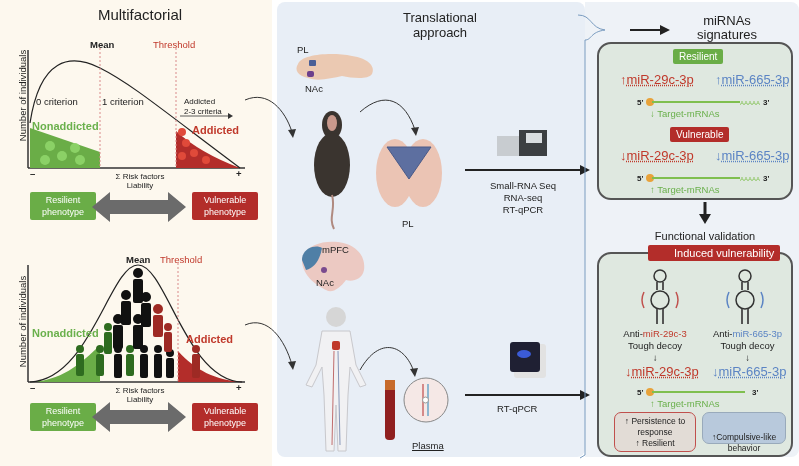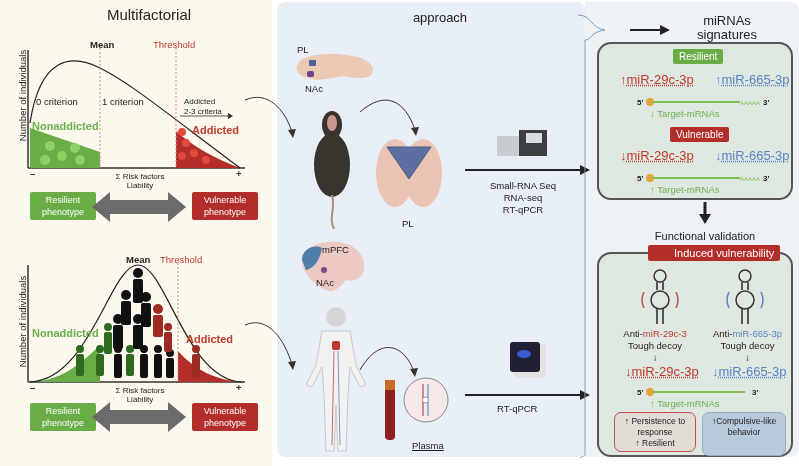--- a/index.html
+++ b/index.html
@@ -28,21 +28,21 @@
   .mir u { text-decoration: underline dotted; }
   .out-box { font-size: 8.5px; text-align: center; line-height: 11px; padding: 3px 2px; border-radius: 7px; }
   .out-red { background: #e2dcd6; border: 1.5px solid #c0504d; }
   .out-blue { background: #b8c9dc; border: 1px solid #9ab; }
   .center { text-align: center; }
 </style>
 </head>
 <body>
 
 <div class="abs panel-left"></div>
-<div class="abs title" style="left:13px;top:6px;width:272px;">Multifactorial</div>
+<div class="abs title" style="left:4px;top:6px;width:272px;">Multifactorial</div>
 
 <svg class="abs" style="left:0;top:28px;" width="272" height="150">
   <line x1="28" y1="22" x2="28" y2="140" stroke="#333" stroke-width="1.5"></line>
   <line x1="28" y1="140" x2="245" y2="140" stroke="#333" stroke-width="1.5"></line>
   <polygon points="30,100 30,140 100,140 100,124" fill="#6aad47"></polygon>
   <path d="M176,103 Q200,125 240,140 L176,140 Z" fill="#b32d2a"></path>
   <path d="M30,95 C40,30 70,25 100,40 C130,55 160,80 240,140" fill="none" stroke="#222" stroke-width="1.2"></path>
   <line x1="100" y1="20" x2="100" y2="140" stroke="#d98a8a" stroke-width="1" stroke-dasharray="2,2"></line>
   <line x1="176" y1="20" x2="176" y2="140" stroke="#d98a8a" stroke-width="1" stroke-dasharray="2,2"></line>
   <line x1="180" y1="88" x2="228" y2="88" stroke="#333" stroke-width="0.8"></line>
@@ -154,20 +154,21 @@
   <polygon points="2,17 20,2 20,10 78,10 78,2 96,17 78,32 78,24 20,24 20,32" fill="#6b6b6b"></polygon>
 </svg>
 <div class="abs pheno vul" style="left:192px;top:403px;">
   <div>Vulnerable</div>
   <div>phenotype</div>
 </div>
 
 <div class="abs panel-mid"></div>
 <div class="abs panel-right-bg"></div>
 <div class="abs title" style="left:380px;top:10px;width:120px;font-size:13px;line-height:15px;">
+  <div>Translational</div>
   <div>approach</div>
 </div>
 
 <svg class="abs" style="left:0;top:0;" width="799" height="466">
   <path d="M245,100 C268,90 285,110 292,132" fill="none" stroke="#333" stroke-width="1"></path>
   <polygon points="288,130 293,138 296,129" fill="#333"></polygon>
   <path d="M360,112 C385,90 405,100 415,130" fill="none" stroke="#333" stroke-width="1"></path>
   <polygon points="411,128 416,136 419,127" fill="#333"></polygon>
   <path d="M245,325 C268,315 285,340 292,365" fill="none" stroke="#333" stroke-width="1"></path>
   <polygon points="288,362 293,370 296,361" fill="#333"></polygon>
@@ -342,16 +343,16 @@
 <div class="abs tiny bold" style="left:752px;top:388px;">3'</div>
 <div class="abs small green" style="left:650px;top:398px;">
   <span>↑</span> <span>Target-mRNAs</span>
 </div>
 
 <div class="abs out-box out-red" style="left:614px;top:412px;width:82px;height:40px;">
   <div><span>↑</span> <span>Persistence to</span></div>
   <div>response</div>
   <div><span>↑</span> <span>Resilient</span></div>
 </div>
-<div class="abs out-box out-blue" style="left:702px;top:412px;width:84px;height:44px;padding-top:3px;">
+<div class="abs out-box out-blue" style="left:702px;top:412px;width:84px;height:32px;padding-top:19px;">
   <div><span>↑</span><span>Compulsive-like</span></div>
   <div>behavior</div>
 </div>
 
 </body></html>

